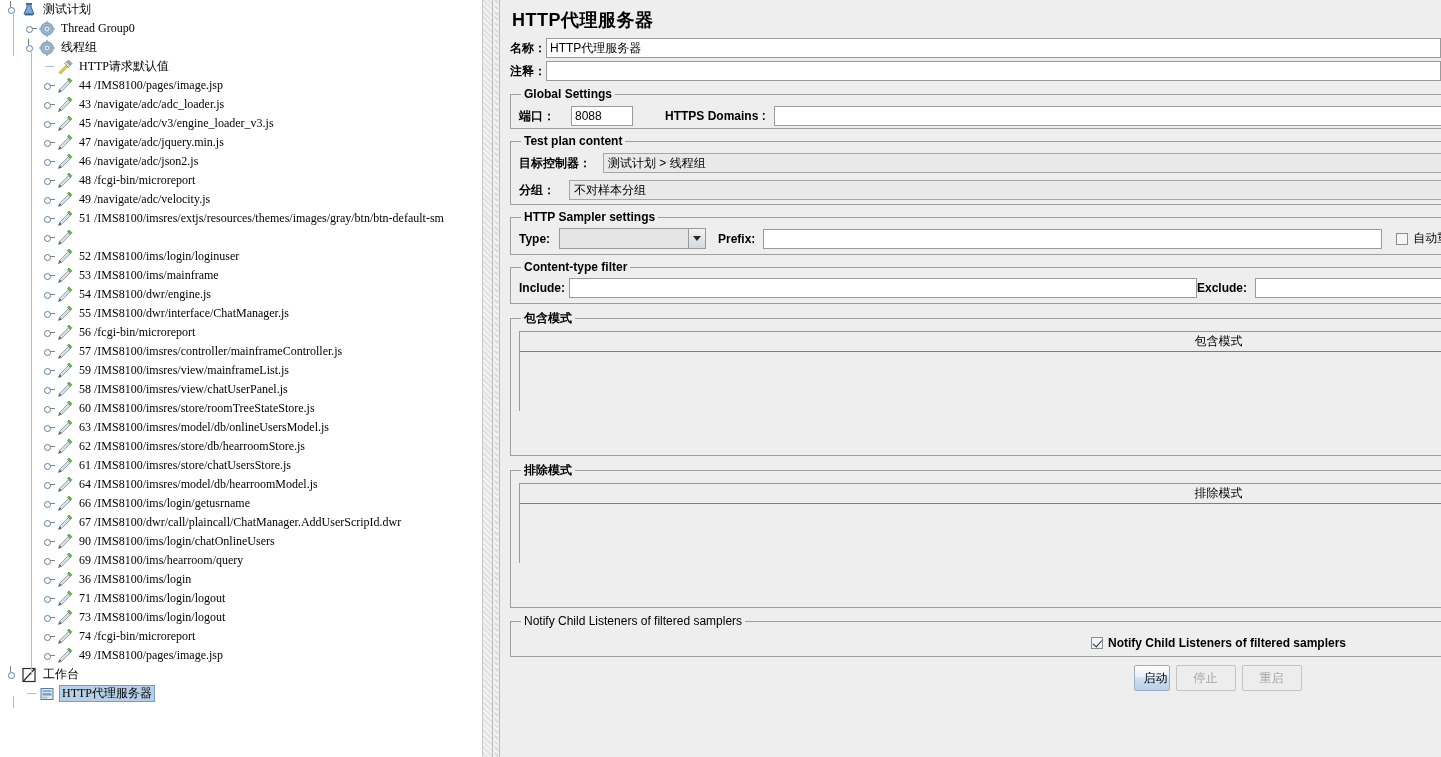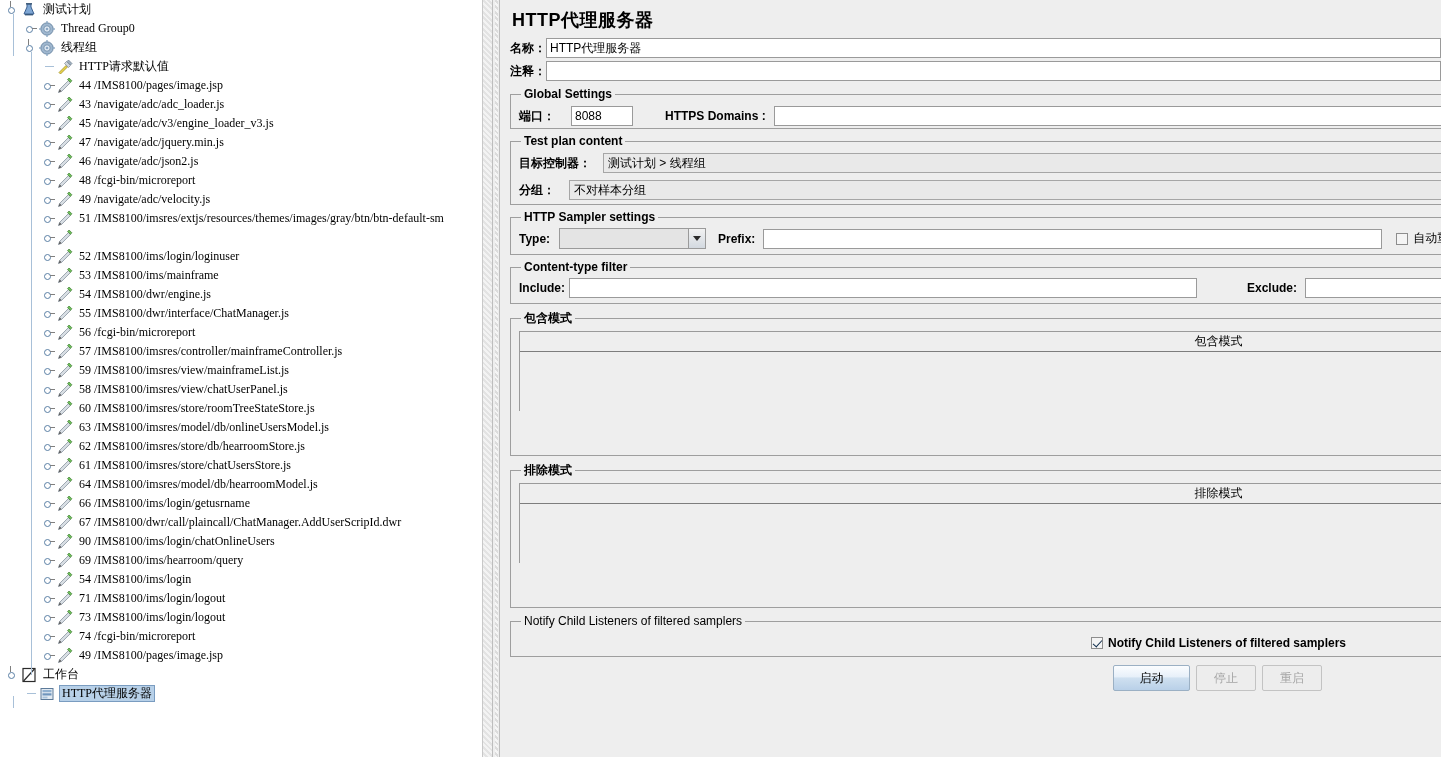--- a/index.html
+++ b/index.html
@@ -577,21 +577,21 @@
           <div class="tree-row">
             <div class="spacer" style="width: 42px;"></div>
             <div class="knob collapsed"></div>
             <div class="ico">
               <svg width="18" height="18" viewBox="0 0 18 18">
                 <path d="M2.5 15.5l1.2-3.2 8.8-8.8 2 2-8.8 8.8z" fill="#d8dee4" stroke="#7b8895" stroke-width=".7"></path>
                 <path d="M11.5 2.6l2.8 2.8 1.6-1.6L13.1 1z" fill="#6fbf5a" stroke="#3f7c33" stroke-width=".7"></path>
                 <path d="M2.5 15.5l1.2-3.2 1.9 1.9z" fill="#5c5c5c"></path>
               </svg>
             </div>
-            <span class="tree-label">54 /IMS8100/ims/login</span>
+            <span class="tree-label">36 /IMS8100/ims/login</span>
           </div>
           <div class="tree-row">
             <div class="spacer" style="width: 42px;"></div>
             <div class="knob collapsed"></div>
             <div class="ico">
               <svg width="18" height="18" viewBox="0 0 18 18">
                 <path d="M2.5 15.5l1.2-3.2 8.8-8.8 2 2-8.8 8.8z" fill="#d8dee4" stroke="#7b8895" stroke-width=".7"></path>
                 <path d="M11.5 2.6l2.8 2.8 1.6-1.6L13.1 1z" fill="#6fbf5a" stroke="#3f7c33" stroke-width=".7"></path>
                 <path d="M2.5 15.5l1.2-3.2 1.9 1.9z" fill="#5c5c5c"></path>
               </svg>
@@ -727,21 +727,21 @@
           <span>自动重</span>
         </span>
       </div>
     </fieldset>
 
     <fieldset class="grp" style="width:1415px;height:44px;margin-top:5px;overflow:hidden;">
       <legend class="en">Content-type filter</legend>
       <div class="field-row" style="margin-top:0px;">
         <span class="field-label" style="width:50px">Include:</span>
         <input class="txt" style="width: 628px;" value="">
-        <span class="field-label" style="margin-left:50px">Exclude:</span>
+        <span class="field-label" style="">Exclude:</span>
         <input class="txt" style="width: 620px; margin-left: 8px;" value="">
       </div>
     </fieldset>
 
     <fieldset class="grp" style="width:1415px;height:146px;margin-top:6px;">
       <legend>包含模式</legend>
       <div class="tablebox" style="width:1399px;height:80px;">
         <div class="tablehead">包含模式</div>
         <div class="tablebody" style="height:59px;"></div>
       </div>
@@ -770,19 +770,19 @@
       <legend class="en" style="font-weight:normal">Notify Child Listeners of filtered samplers</legend>
       <div class="notifyrow" style="height:22px;">
         <span class="chkwrap">
           <span class="chk checked" id="notify-chk"></span>
           <span style="font-weight:bold">Notify Child Listeners of filtered samplers</span>
         </span>
       </div>
     </fieldset>
 
     <div class="bottombtns" style="width:1415px;">
-      <button class="btn primary" style="width:77px">启动</button>
+      <button class="btn primary" style="width:36px">启动</button>
       <button class="btn disabled" style="width:60px">停止</button>
       <button class="btn disabled" style="width:60px">重启</button>
     </div>
 
   </div>
 </div>
 
 </body></html>

